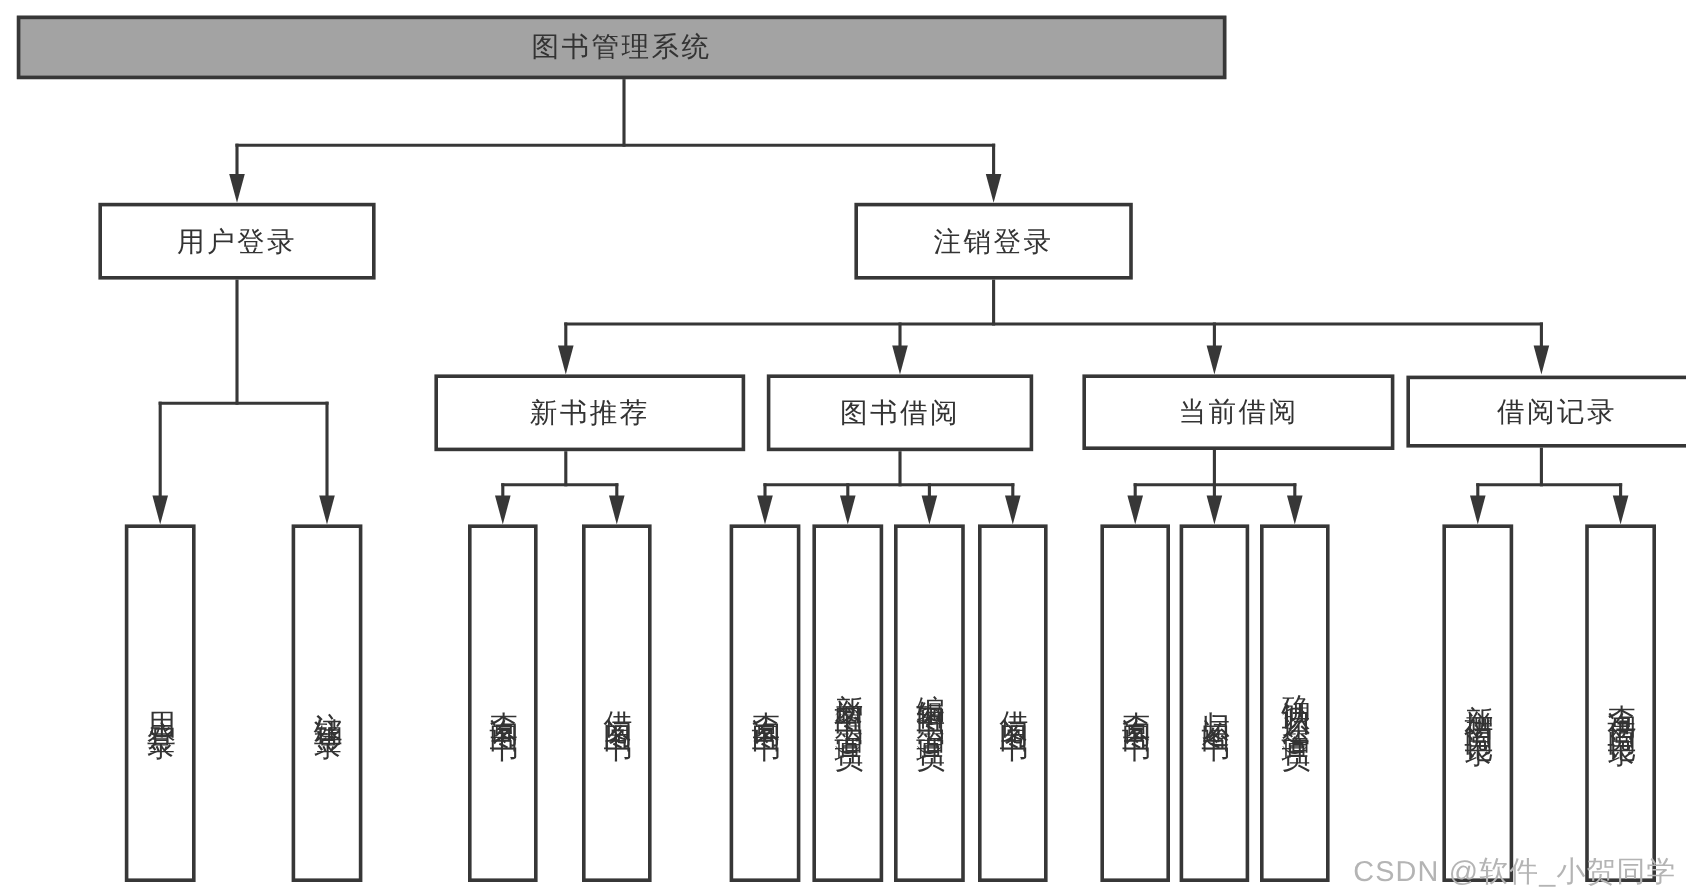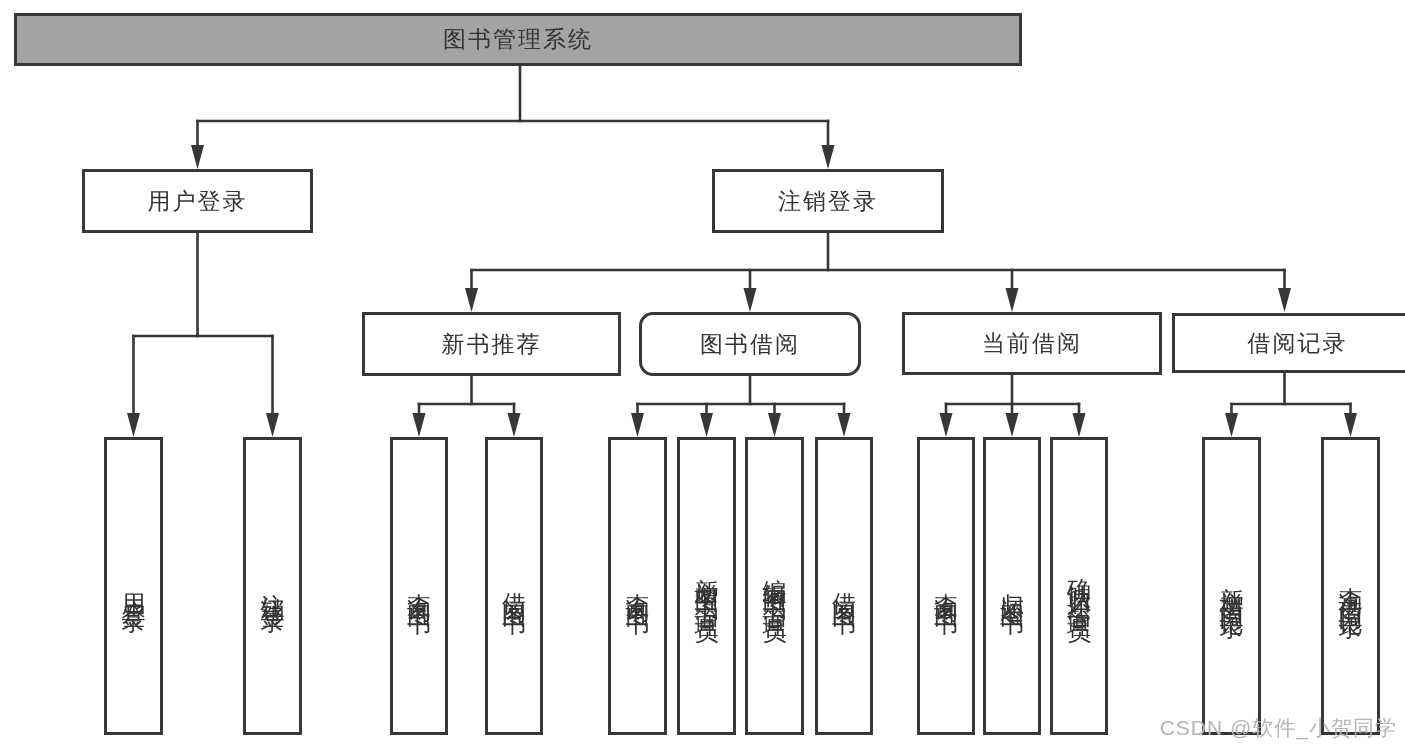--- a/index.html
+++ b/index.html
@@ -43,21 +43,21 @@
     writing-mode: vertical-rl;
     text-orientation: mixed;
     font-size: 24px;
     letter-spacing: 6px;
   }
   .watermark {
     position: absolute;
     right: 8px;
     bottom: 5px;
     color: #b4b4b4;
-    font-size: 21px;
+    font-size: 24px;
     letter-spacing: 1px;
     white-space: nowrap;
     pointer-events: none;
   }
 </style>
 </head>
 <body>
 
 <div class="canvas">
   <svg id="connector-svg" class="connector-svg" viewBox="0 0 1405 747" xmlns="http://www.w3.org/2000/svg">
@@ -112,21 +112,21 @@
       <line x1="1231.5" y1="404" x2="1231.5" y2="417" stroke="#373737" stroke-width="2.6" stroke-linecap="square"></line>
       <polygon points="1231.5,437 1225,413 1238,413" fill="#373737"></polygon>
       <line x1="1350.5" y1="404" x2="1350.5" y2="417" stroke="#373737" stroke-width="2.6" stroke-linecap="square"></line>
       <polygon points="1350.5,437 1344,413 1357,413" fill="#373737"></polygon>
     </svg>
   <div id="nodes-layer">
       <div class="node horizontal" style="left: 14px; top: 13px; width: 1008px; height: 53px; border-color: rgb(55, 55, 55); background: #a3a3a3; color: rgb(51, 51, 51);">图书管理系统</div>
       <div class="node horizontal" style="left: 82px; top: 169px; width: 231px; height: 64px; border-color: rgb(55, 55, 55); background: rgb(255, 255, 255); color: rgb(51, 51, 51);">用户登录</div>
       <div class="node horizontal" style="left: 712px; top: 169px; width: 232px; height: 64px; border-color: rgb(55, 55, 55); background: rgb(255, 255, 255); color: rgb(51, 51, 51);">注销登录</div>
       <div class="node horizontal" style="left: 362px; top: 312px; width: 259px; height: 64px; border-color: rgb(55, 55, 55); background: rgb(255, 255, 255); color: rgb(51, 51, 51);">新书推荐</div>
-      <div class="node horizontal" style="left: 639px; top: 312px; width: 222px; height: 64px; border-color: rgb(55, 55, 55); background: rgb(255, 255, 255); color: rgb(51, 51, 51); border-radius: 14px;">图书借阅</div>
+      <div class="node horizontal" style="left: 639px; top: 312px; width: 222px; height: 64px; border-color: rgb(55, 55, 55); background: rgb(255, 255, 255); color: rgb(51, 51, 51);">图书借阅</div>
       <div class="node horizontal" style="left: 902px; top: 312px; width: 260px; height: 63px; border-color: rgb(55, 55, 55); background: rgb(255, 255, 255); color: rgb(51, 51, 51);">当前借阅</div>
       <div class="node horizontal" style="left: 1172px; top: 313px; width: 251px; height: 60px; border-color: rgb(55, 55, 55); background: rgb(255, 255, 255); color: rgb(51, 51, 51);">借阅记录</div>
       <div class="node vertical" style="left: 104px; top: 437px; width: 59px; height: 298px; border-color: rgb(55, 55, 55); background: rgb(255, 255, 255); color: rgb(51, 51, 51);">用户登录</div>
       <div class="node vertical" style="left: 243px; top: 437px; width: 59px; height: 298px; border-color: rgb(55, 55, 55); background: rgb(255, 255, 255); color: rgb(51, 51, 51);">注销登录</div>
       <div class="node vertical" style="left: 390px; top: 437px; width: 58px; height: 298px; border-color: rgb(55, 55, 55); background: rgb(255, 255, 255); color: rgb(51, 51, 51);">查询图书</div>
       <div class="node vertical" style="left: 485px; top: 437px; width: 58px; height: 298px; border-color: rgb(55, 55, 55); background: rgb(255, 255, 255); color: rgb(51, 51, 51);">借阅图书</div>
       <div class="node vertical" style="left: 608px; top: 437px; width: 59px; height: 298px; border-color: rgb(55, 55, 55); background: rgb(255, 255, 255); color: rgb(51, 51, 51);">查询图书</div>
       <div class="node vertical" style="left: 677px; top: 437px; width: 59px; height: 298px; border-color: rgb(55, 55, 55); background: rgb(255, 255, 255); color: rgb(51, 51, 51);">新增图书（管理员）</div>
       <div class="node vertical" style="left: 745px; top: 437px; width: 59px; height: 298px; border-color: rgb(55, 55, 55); background: rgb(255, 255, 255); color: rgb(51, 51, 51);">编辑图书（管理员）</div>
       <div class="node vertical" style="left: 815px; top: 437px; width: 58px; height: 298px; border-color: rgb(55, 55, 55); background: rgb(255, 255, 255); color: rgb(51, 51, 51);">借阅图书</div>

